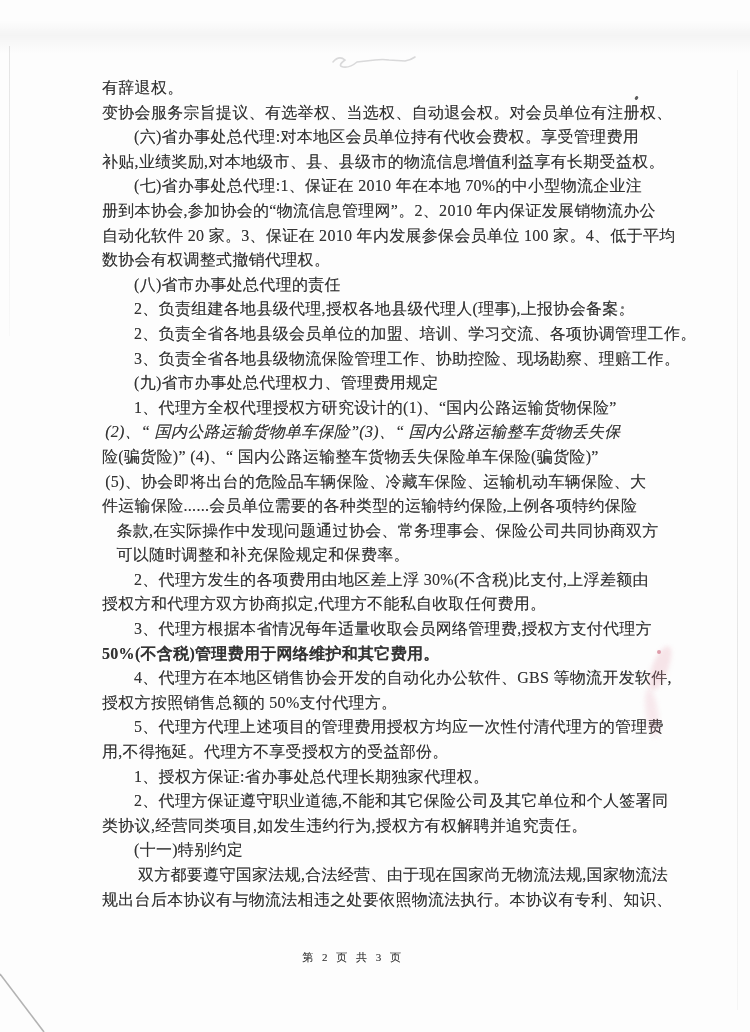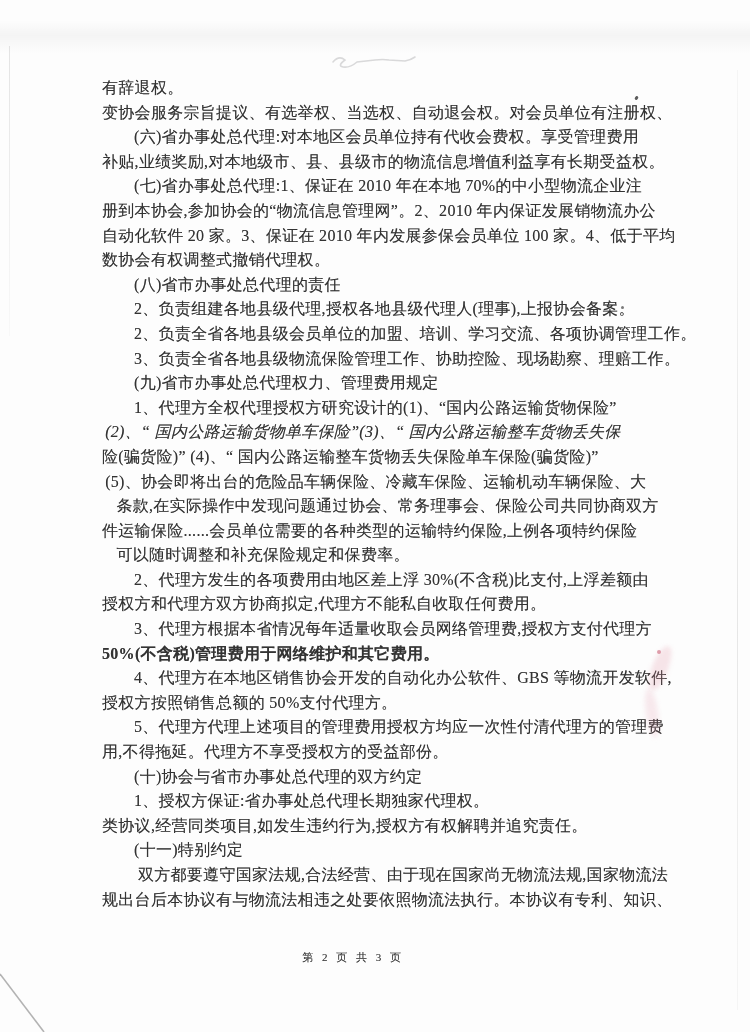--- a/index.html
+++ b/index.html
@@ -99,33 +99,33 @@
       <div class="line" style="padding-left: 0em;">数协会有权调整式撤销代理权。</div>
       <div class="line" style="padding-left: 2em;">(八)省市办事处总代理的责任</div>
       <div class="line" style="padding-left: 2em;">2、负责组建各地县级代理,授权各地县级代理人(理事),上报协会备案。</div>
       <div class="line" style="padding-left: 2em;">2、负责全省各地县级会员单位的加盟、培训、学习交流、各项协调管理工作。</div>
       <div class="line" style="padding-left: 2em;">3、负责全省各地县级物流保险管理工作、协助控险、现场勘察、理赔工作。</div>
       <div class="line" style="padding-left: 2em;">(九)省市办事处总代理权力、管理费用规定</div>
       <div class="line" style="padding-left: 2em;">1、代理方全权代理授权方研究设计的(1)、“国内公路运输货物保险”</div>
       <div class="line" style="padding-left: 0.2em; font-style: italic;">(2)、“ 国内公路运输货物单车保险”(3)、“ 国内公路运输整车货物丢失保</div>
       <div class="line" style="padding-left: 0em;">险(骗货险)” (4)、“ 国内公路运输整车货物丢失保险单车保险(骗货险)”</div>
       <div class="line" style="padding-left: 0.2em;">(5)、协会即将出台的危险品车辆保险、冷藏车保险、运输机动车辆保险、大</div>
+      <div class="line" style="padding-left: 0em;">件运输保险......会员单位需要的各种类型的运输特约保险,上例各项特约保险</div>
       <div class="line" style="padding-left: 0.9em;">条款,在实际操作中发现问题通过协会、常务理事会、保险公司共同协商双方</div>
-      <div class="line" style="padding-left: 0em;">件运输保险......会员单位需要的各种类型的运输特约保险,上例各项特约保险</div>
       <div class="line" style="padding-left: 0.9em;">可以随时调整和补充保险规定和保费率。</div>
       <div class="line" style="padding-left: 2em;">2、代理方发生的各项费用由地区差上浮 30%(不含税)比支付,上浮差额由</div>
       <div class="line" style="padding-left: 0em;">授权方和代理方双方协商拟定,代理方不能私自收取任何费用。</div>
       <div class="line" style="padding-left: 2em;">3、代理方根据本省情况每年适量收取会员网络管理费,授权方支付代理方</div>
       <div class="line" style="padding-left: 0em; font-weight: bold;">50%(不含税)管理费用于网络维护和其它费用。</div>
       <div class="line" style="padding-left: 2em;">4、代理方在本地区销售协会开发的自动化办公软件、GBS 等物流开发软件,</div>
       <div class="line" style="padding-left: 0em;">授权方按照销售总额的 50%支付代理方。</div>
       <div class="line" style="padding-left: 2em;">5、代理方代理上述项目的管理费用授权方均应一次性付清代理方的管理费</div>
       <div class="line" style="padding-left: 0em;">用,不得拖延。代理方不享受授权方的受益部份。</div>
-      <div class="line" style="padding-left: 2em;">(十)协会与省市办事处总代理的双方约定</div>
       <div class="line" style="padding-left: 2em;">1、授权方保证:省办事处总代理长期独家代理权。</div>
+      <div class="line" style="padding-left: 2em;">2、代理方保证遵守职业道德,不能和其它保险公司及其它单位和个人签署同</div>
       <div class="line" style="padding-left: 0em;">类协议,经营同类项目,如发生违约行为,授权方有权解聘并追究责任。</div>
       <div class="line" style="padding-left: 2em;">(十一)特别约定</div>
       <div class="line" style="padding-left: 1em; text-align: center;">双方都要遵守国家法规,合法经营、由于现在国家尚无物流法规,国家物流法</div>
       <div class="line" style="padding-left: 0em;">规出台后本协议有与物流法相违之处要依照物流法执行。本协议有专利、知识、</div>
     </div>
 
   <div class="pink-bleed-1"></div>
   <div class="pink-bleed-2"></div>
   <div class="pink-dot"></div>
   <div class="speck-1"></div>

